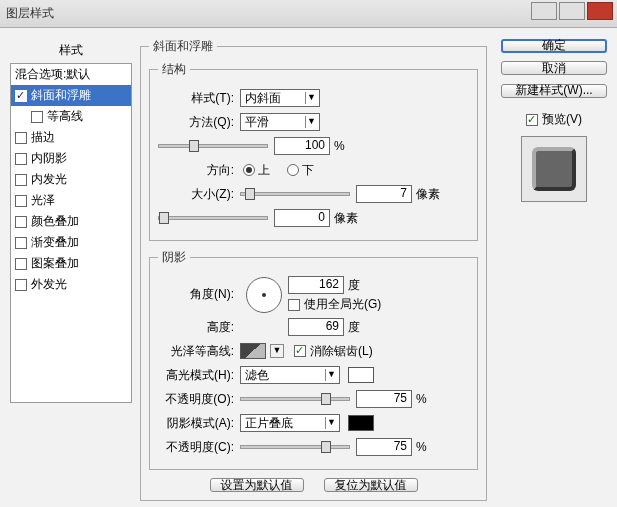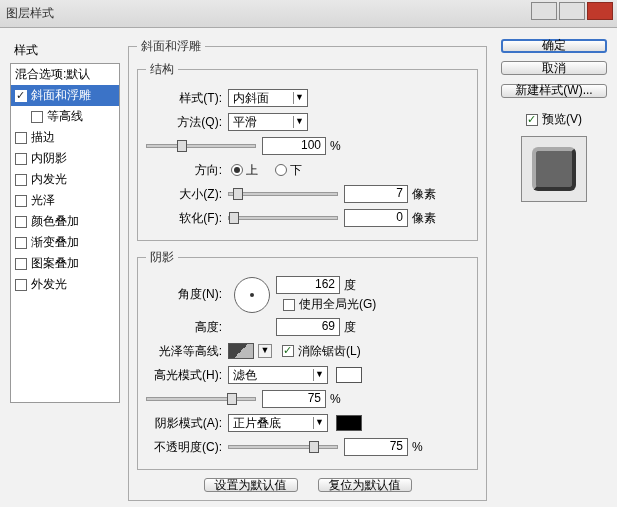--- a/index.html
+++ b/index.html
@@ -3,39 +3,39 @@
 <meta charset="utf-8">
 <style>
 * { box-sizing: border-box; font-family: "Microsoft YaHei", Arial, sans-serif; font-size: 12px; }
 body { margin: 0; background: #fff; width: 617px; height: 507px; overflow: hidden; }
 .titlebar { height: 28px; background: linear-gradient(#e8e8e8,#d8d8d8); border-bottom: 1px solid #aaa; display: flex; align-items: center; padding: 0 6px; position: relative; }
 .titlebar .title { color: #333; }
 .win-btns { position:absolute; right:4px; top:2px; display:flex; }
 .win-btns .wb { width:26px; height:18px; border:1px solid #888; margin-left:2px; background:#e0e0e0; font-size:10px; text-align:center; line-height:16px;}
 .win-btns .close { background:#c0392b; color:#fff; border-color:#8b2a20;}
 .client { display:flex; padding:10px 10px 10px 10px; height: calc(100% - 28px); background:#f2f2f2;}
-.stylelist { width:110px;  }
+.stylelist { width:122px;text-align:center;  }
 .stylelist .hdr { padding: 4px 4px; }
 .listbox { border:1px solid #999; background:#fff; height: 340px; }
 .li { padding: 2px 4px; display:flex; align-items:center; gap:4px; }
 .li.hilite { background:#3b73c7; color:#fff; }
 .li .ck { width:12px; height:12px; border:1px solid #666; background:#fff; display:inline-block; position:relative;}
 .li .ck.checked::after { content:"✓"; position:absolute; top:-2px; left:0; font-size:11px; color:#222;}
 .li.hilite .ck { border-color:#fff; }
 .li.indent { padding-left: 20px; }
 .center { flex:1; padding: 0 8px; }
 fieldset { border:1px solid #aaa; margin:0 0 8px 0; padding: 6px 8px 8px 8px; background:#f2f2f2;}
 fieldset legend { padding: 0 4px; color:#333;}
 .row { display:flex; align-items:center; margin:4px 0; min-height:20px; }
 .lab { width: 82px; text-align:right; padding-right:6px; }
 .combo { border:1px solid #666; background:#fff; height:18px; min-width:80px; display:inline-flex; align-items:flex-start; padding:0 4px; position:relative;}
 .combo .arr { position:absolute; right:2px; top:2px; width:12px; height:12px; border-left:1px solid #888; text-align:center; font-size:9px;}
 .slider { flex:0 0 110px; height:4px; background:#ccc; border:1px solid #999; position:relative; margin-right:6px;}
 .slider .thumb { position:absolute; top:-5px; width:10px; height:12px; background:#ddd; border:1px solid #555; }
-.numinput { width:64px; height:18px; border:1px solid #666; background:#fff; text-align:right; padding:0 4px;}
+.numinput { width:56px; height:18px; border:1px solid #666; background:#fff; text-align:right; padding:0 4px;}
 .unit { margin-left:4px; }
 .radio { width:12px; height:12px; border:1px solid #666; border-radius:50%; background:#fff; display:inline-block; margin: 0 3px; position:relative;}
 .radio.sel::after{content:""; position:absolute; width:6px; height:6px; background:#333; border-radius:50%; top:2px; left:2px;}
 .anglectl { width:36px; height:36px; border:1px solid #666; border-radius:50%; background:#fff; display:flex; align-items:center; justify-content:center; margin: 0 6px;}
 .anglectl .dot { width:4px; height:4px; background:#333; border-radius:50%;}
 .swatch { width:26px; height:16px; border:1px solid #555; }
 .swatch.grad { background: linear-gradient(135deg,#444 0%, #444 50%, #bbb 50%, #bbb 100%); }
 .swatch.white { background:#fff; }
 .swatch.black { background:#000; }
 .smck { width:12px; height:12px; border:1px solid #666; background:#fff; display:inline-block; position:relative; margin-right:4px;}
@@ -148,21 +148,20 @@
         </div>
         <div class="row">
           <span class="lab">大小(Z):</span>
           <div class="slider">
               <div class="thumb" style="left:4px"></div>
             </div>
           <div class="numinput">7</div>
           <span class="unit">像素</span>
         </div>
         <div class="row">
-          <span class="lab">软化(F):</span>
           <div class="slider">
               <div class="thumb" style="left:0"></div>
             </div>
           <div class="numinput">0</div>
           <span class="unit">像素</span>
         </div>
       </fieldset>
 
       <fieldset>
         <legend>阴影</legend>
@@ -170,21 +169,21 @@
         <div class="row">
           <span class="lab">角度(N):</span>
           <div class="anglectl">
               <div class="dot"></div>
             </div>
           <div style="display:flex; flex-direction:column; gap:2px;">
             <div style="display:flex; align-items:center;">
               <div class="numinput">162</div>
               <span class="unit">度</span>
             </div>
-            <div style="display:flex; align-items:center;margin-left:7px;">
+            <div style="display:flex; align-items:center;">
               <span class="smck"></span>
               <span>使用全局光(G)</span>
             </div>
           </div>
         </div>
         <div class="row">
           <span class="lab">高度:</span>
           <span style="width:48px"></span>
           <div class="numinput">69</div>
           <span class="unit">度</span>
@@ -202,20 +201,21 @@
         <div class="row">
           <span class="lab">高光模式(H):</span>
           <div class="combo" style="min-width:100px">
               <span>滤色</span>
               <span class="arr">▼</span>
             </div>
           <span style="width:8px"></span>
           <div class="swatch white"></div>
         </div>
         <div class="row">
+          <span class="lab">不透明度(O):</span>
           <div class="slider">
               <div class="thumb" style="left:80px"></div>
             </div>
           <div class="numinput">75</div>
           <span class="unit">%</span>
         </div>
         <div class="row">
           <span class="lab">阴影模式(A):</span>
           <div class="combo" style="min-width:100px">
               <span>正片叠底</span>

